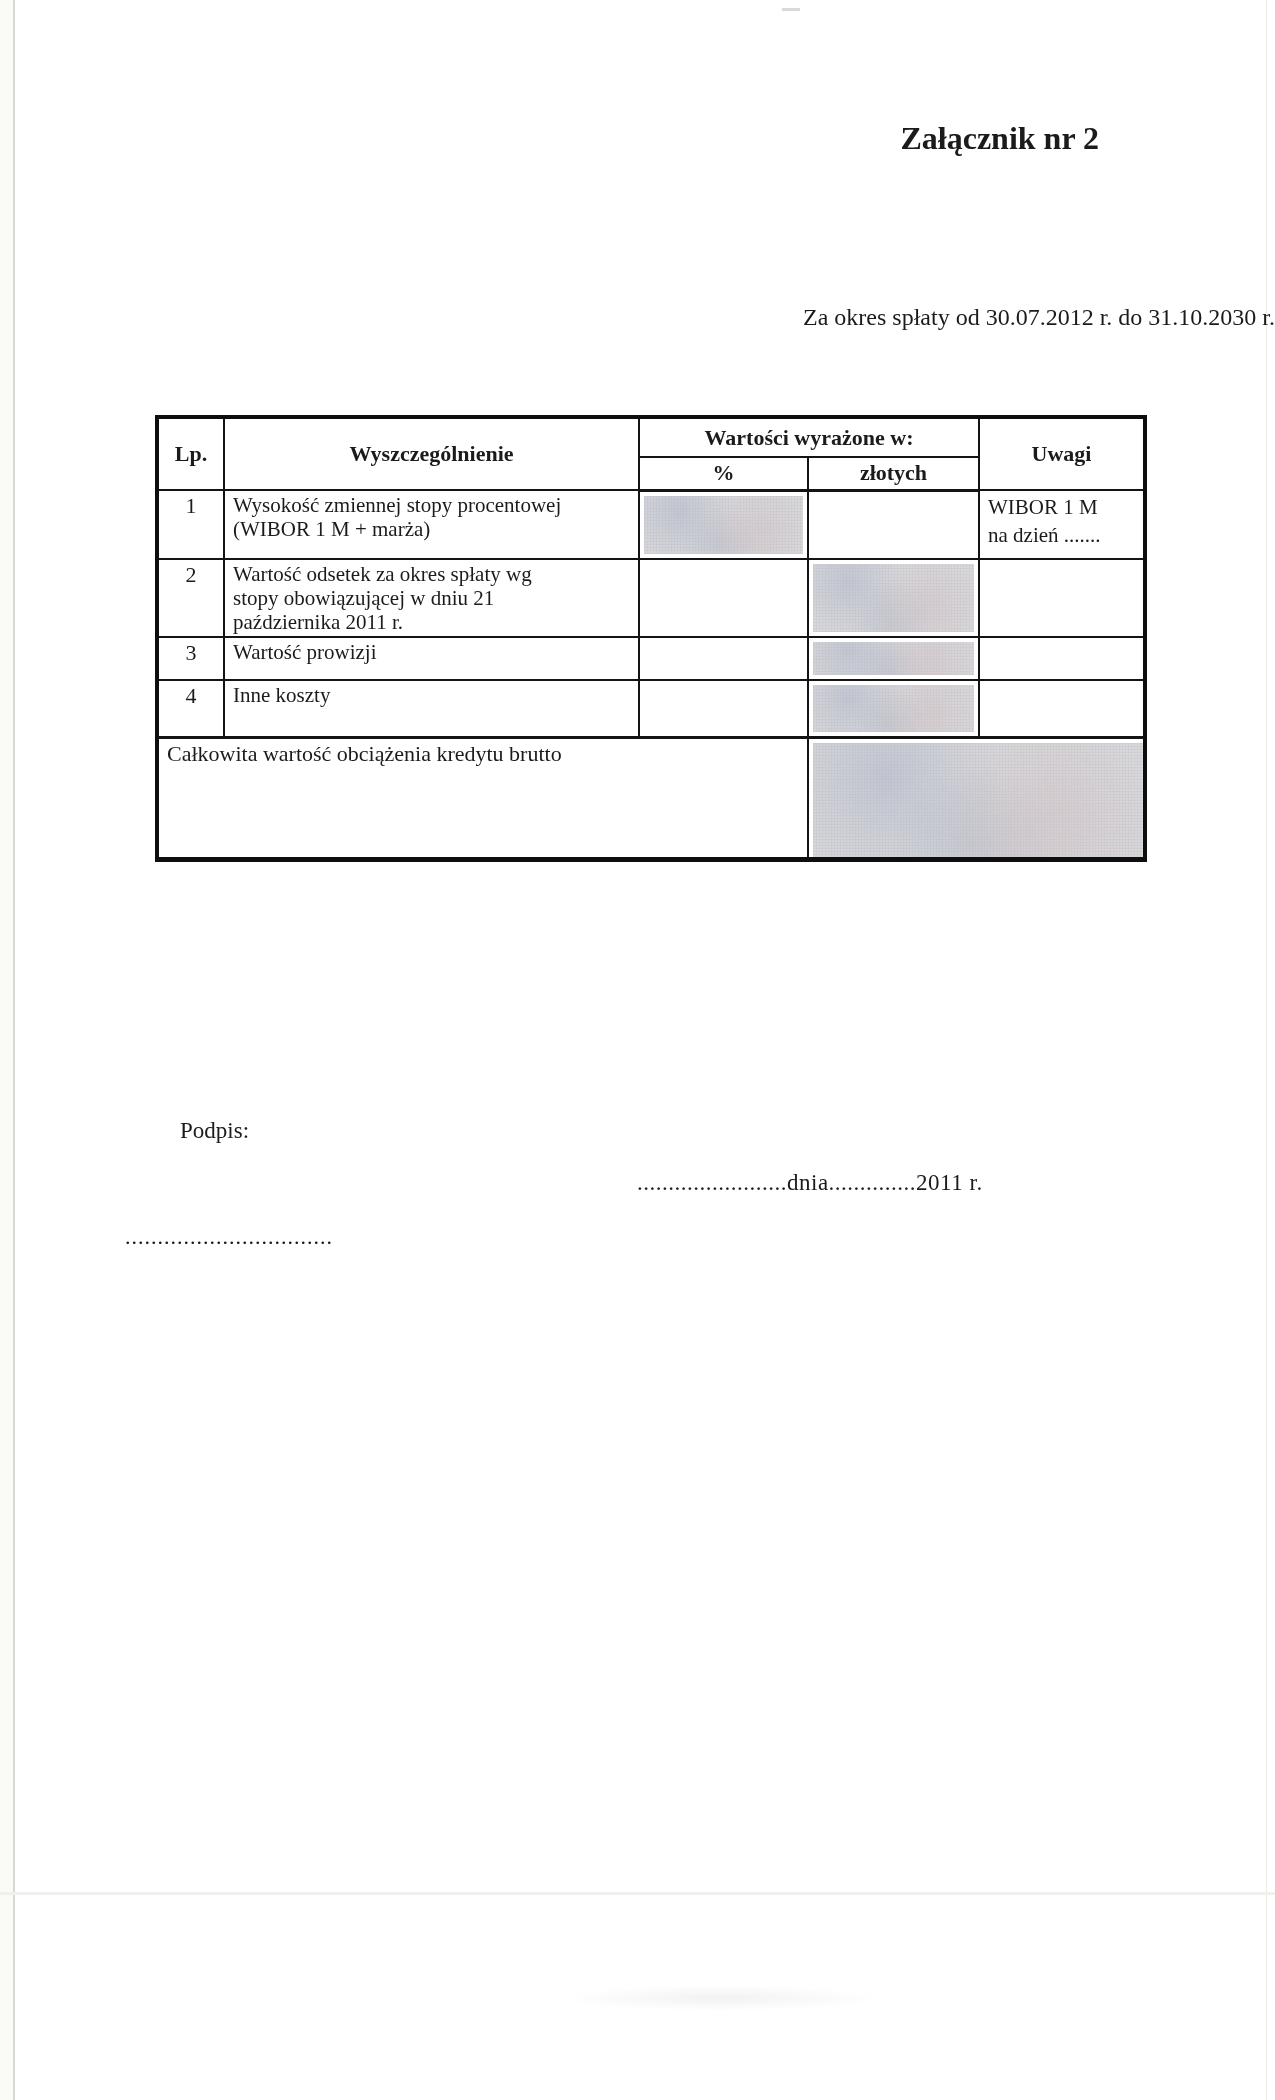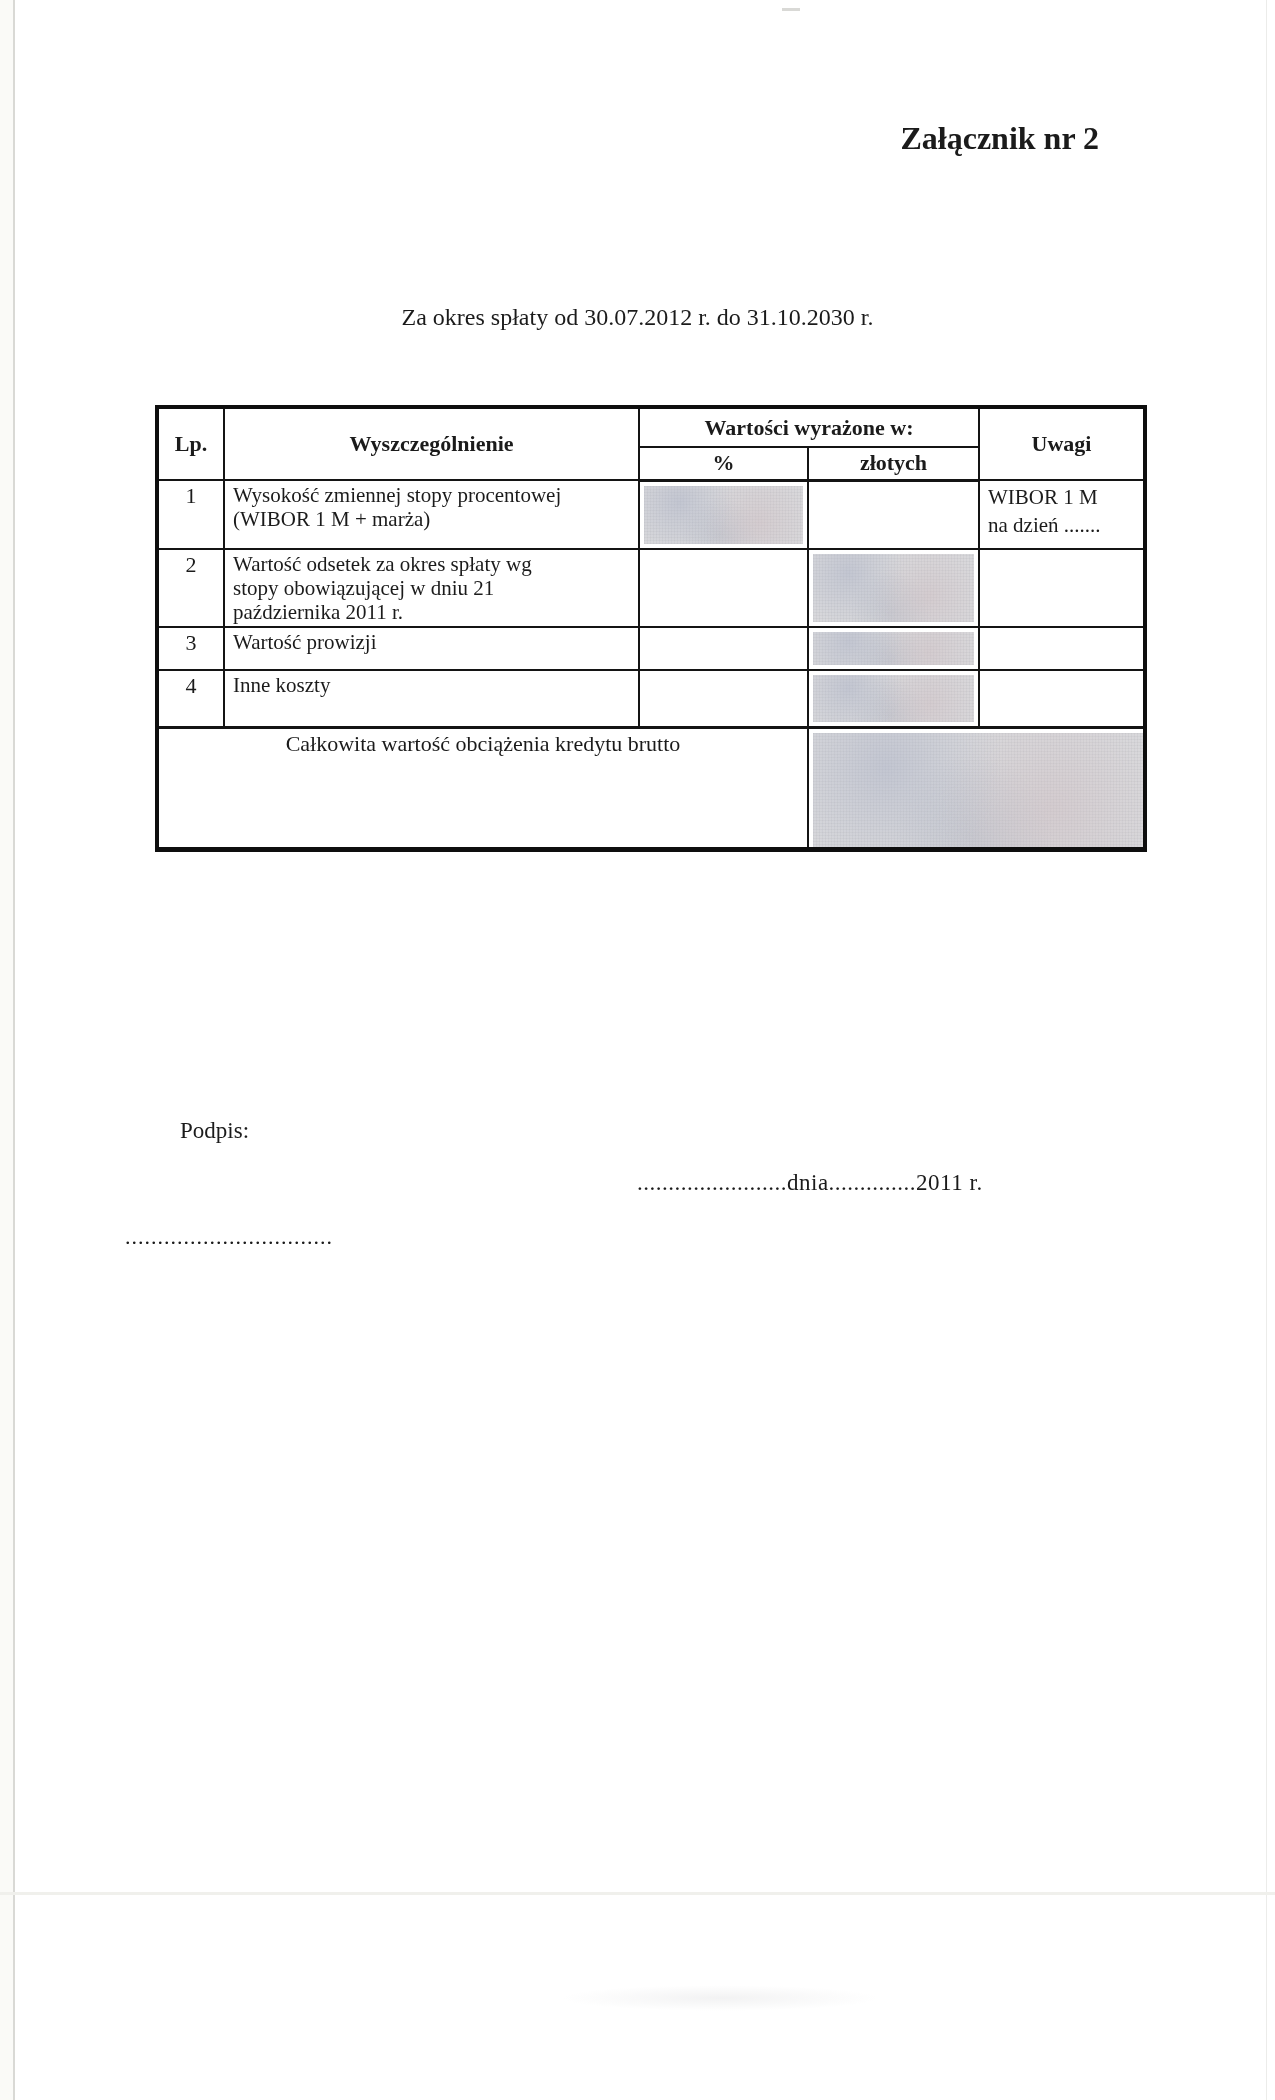--- a/index.html
+++ b/index.html
@@ -18,24 +18,24 @@
   .edge-left-line{position:absolute;left:13px;top:0;width:2px;height:100%;background:rgba(185,185,178,.55);}
   .edge-right-line{position:absolute;right:8px;top:0;width:1px;height:100%;background:rgba(200,200,195,.35);}
   .top-dash{position:absolute;left:782px;top:8px;width:18px;height:3px;background:#d9d9d6;}
   .bottom-band{position:absolute;left:0;top:1892px;width:100%;height:3px;background:#f0f0ec;}
   .bottom-smudge{position:absolute;left:560px;top:1985px;width:320px;height:26px;
     background:radial-gradient(ellipse at center, rgba(150,150,155,.12), transparent 70%);}
 
   
   .attachment{position:absolute;top:120px;right:176px;font-size:32px;font-weight:bold;}
   .doc-title{position:absolute;top:224px;left:0;width:100%;text-align:center;font-size:24px;}
-  .doc-subtitle{position:absolute;top:304px;left:0;width:100%;text-align:center;font-size:24px;}
+  .doc-subtitle{position:absolute;top:304px;left:0;width:100%;text-align:right;font-size:24px;}
 
   
-  .tbl-wrap{position:absolute;left:155px;top:405px;}
+  .tbl-wrap{position:absolute;left:155px;top:415px;}
   table.costs{
     border-collapse:collapse;table-layout:fixed;
     width:988px;
     border:4px solid #0e0e0e;
     border-bottom-width:5px;
     font-size:21px;
   }
   table.costs th, table.costs td{
     border:2px solid #141414;
     padding:2px 8px;
@@ -55,21 +55,21 @@
     background-image:
       radial-gradient(circle at 22% 28%, rgba(176,182,200,.55), transparent 42%),
       radial-gradient(circle at 72% 62%, rgba(206,190,194,.5), transparent 46%),
       radial-gradient(circle at 48% 85%, rgba(172,178,192,.4), transparent 40%),
       repeating-linear-gradient(0deg, rgba(110,112,122,.07) 0 1px, transparent 1px 3px),
       repeating-linear-gradient(90deg, rgba(110,112,122,.07) 0 1px, transparent 1px 3px);
   }
 
   tr.total td{border-top-width:3px;}
   td.total-label{
-    text-align:center;vertical-align:middle;font-size:22px;border-right:none;
+    vertical-align:middle;font-size:22px;border-right:none;
   }
   td.total-shade-cell{position:relative;padding:0;border-left:none;}
   .total-shade{inset:4px -3px -7px 4px;}
 
   
   .note{position:absolute;left:160px;top:864px;font-size:23px;}
   .signature-label{position:absolute;left:180px;top:1094px;font-size:23px;margin-top:24px;}
   .date-line{position:absolute;left:637px;top:1170px;font-size:23px;letter-spacing:.5px;}
   .signature-dots{position:absolute;left:125px;top:1224px;font-size:22px;letter-spacing:1px;}
 </style>

